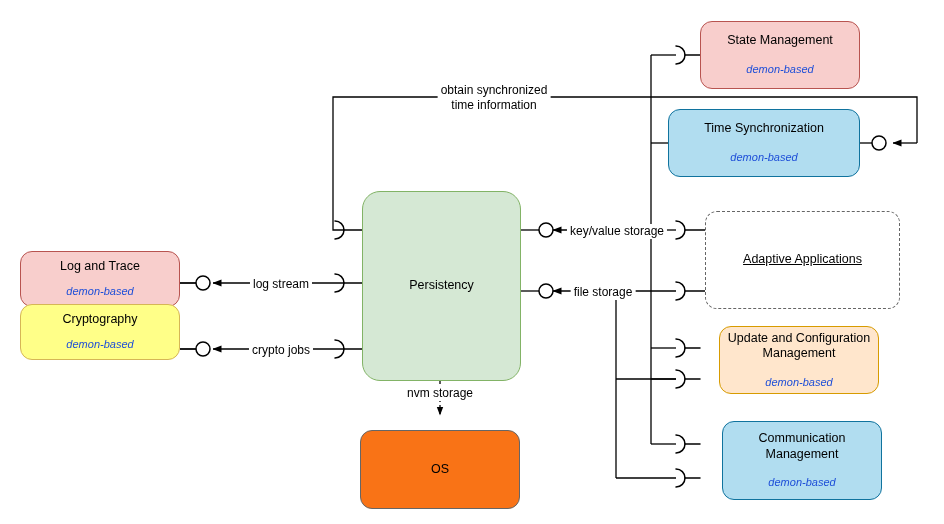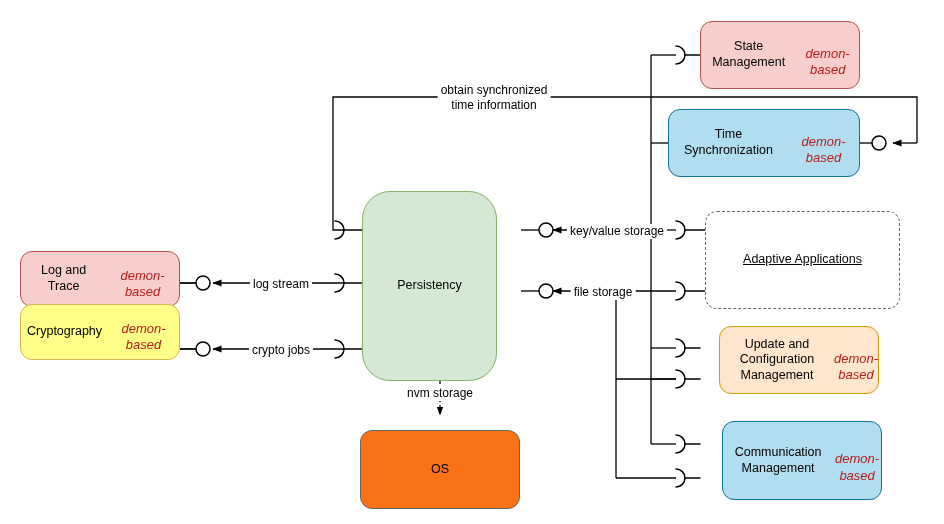--- a/index.html
+++ b/index.html
@@ -1,23 +1,23 @@
 <!DOCTYPE html>
 <html><head>
 <meta charset="utf-8">
 <style>
   html,body{margin:0;padding:0;background:#ffffff;}
   body{width:944px;height:524px;position:relative;overflow:hidden;
        font-family:"Liberation Sans", sans-serif;color:#000;}
   #canvas{position:absolute;left:0;top:0;width:944px;height:524px;}
   .node{position:absolute;box-sizing:border-box;border-radius:12px;
-        display:flex;flex-direction:row;align-items:center;justify-content:center;
+        display:flex;flex-direction:column;align-items:center;justify-content:center;
         text-align:center;line-height:1.25;}
   .node .title{font-size:12.5px;color:#000;padding:0 6px;}
-  .node .sub{font-size:13px;font-style:italic;color:#b91c1c;margin-top:14px;}
+  .node .sub{font-size:11px;font-style:italic;color:#1d4ed8;margin-top:14px;}
   .node.pink{background:#f8cecc;border:1.4px solid #b85450;}
   .node.blue{background:#b1ddf0;border:1.4px solid #10739e;}
   .node.green{background:#d5e8d4;border:1.4px solid #82b366;}
   .node.yellow{background:#ffff88;border:1.4px solid #d6b656;}
   .node.orange{background:#ffe6cc;border:1.4px solid #d79b00;}
   .node.dashed{background:#ffffff;border:1.6px dashed #666666;text-decoration:underline;}
   .node.plain{background:#f97316;border:1.6px solid #666666;margin-top:9px;}
   .edge-label{position:absolute;font-size:12px;color:#000;background:#ffffff;
               padding:0 3px;white-space:nowrap;line-height:1.22;text-align:center;}
 </style>
@@ -182,21 +182,21 @@
 <div class="node pink" style="left:20px;top:251px;width:160px;height:56px;">
   <div class="title">Log and Trace</div>
   <div class="sub" style="margin-top:10px;">demon-based</div>
 </div>
 
 <div class="node yellow" style="left:20px;top:304px;width:160px;height:56px;">
   <div class="title">Cryptography</div>
   <div class="sub" style="margin-top:10px;">demon-based</div>
 </div>
 
-<div class="node green" style="left:362px;top:191px;width:135px;height:190px;border-radius:28px;">
+<div class="node green" style="left:362px;top:191px;width:159px;height:190px;border-radius:18px;">
   <div class="title">Persistency</div>
 </div>
 
 <div class="node plain" style="left:360px;top:421px;width:160px;height:79px;">
   <div class="title">OS</div>
 </div>
 
 <div class="edge-label" style="left:494px;top:83px;transform:translate(-50%,0);">
   <div>obtain synchronized</div>
   <div>time information</div>

